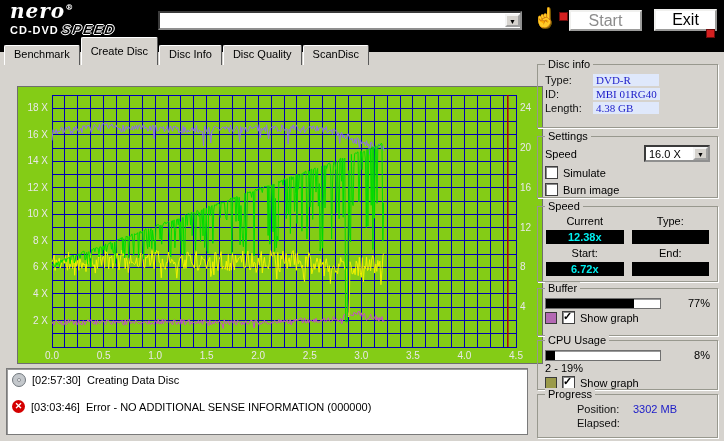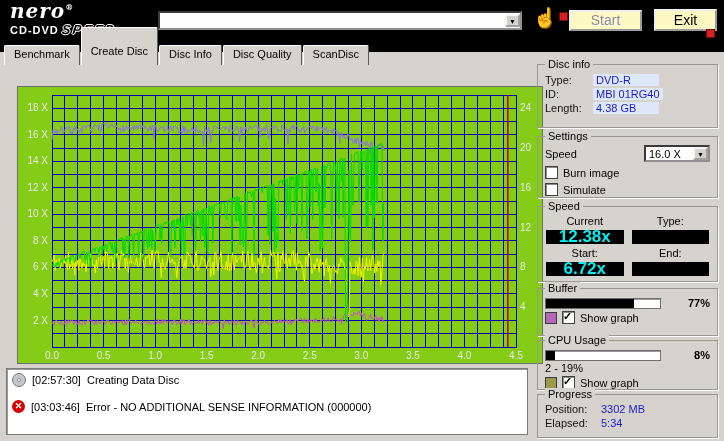--- a/index.html
+++ b/index.html
@@ -14,30 +14,30 @@
   .logo-sub{margin-top:2px;font-size:11px;font-weight:bold;letter-spacing:1px;white-space:nowrap;}
   .logo-speed{display:inline-block;font-style:italic;font-weight:bold;font-size:13px;letter-spacing:2px;margin-left:3px;
               color:#000;text-shadow:-1px 0 #fff,1px 0 #fff,0 -1px #fff,0 1px #fff;transform:skewX(-8deg);}
   .combo{position:absolute;left:158px;top:11px;width:364px;height:19px;background:#fff;
          border:2px inset #8f8f8f;display:flex;align-items:center;box-sizing:border-box;}
   .combo-text{padding-left:4px;white-space:pre;overflow:hidden;font-size:11px;}
   .combo-btn{margin-left:auto;width:15px;height:13px;background:#d6d3ce;border:2px outset #f4f4f4;
              font-size:7px;line-height:11px;text-align:center;box-sizing:border-box;}
   .hand{position:absolute;left:533px;top:6px;color:#e8bf2a;font-size:19px;text-shadow:1px 1px 0 #7a5a00;}
   .led{position:absolute;width:7px;height:7px;background:#d42020;border:1px solid #6e0c0c;z-index:5;}
-  .btn{position:absolute;background:#fef9c3;border:2px outset #f0f0ee;text-align:center;
-       font-size:14px;box-sizing:border-box;cursor:default;}
+  .btn{position:absolute;background:#ffffff;border:2px outset #f0f0ee;text-align:center;
+       font-size:16px;box-sizing:border-box;cursor:default;}
   .btn-start{left:569px;top:10px;width:73px;height:21px;line-height:17px;color:#8c8c8c;text-shadow:1px 1px 0 #fff;}
   .btn-exit{left:654px;top:9px;width:63px;height:22px;line-height:18px;color:#000;}
 
   
   .tabs{position:absolute;left:4px;top:45px;display:flex;align-items:flex-end;height:20px;}
   .tab{height:17px;padding:2px 9px 0;background:#d6d3ce;border-top:1px solid #fff;border-left:1px solid #fff;
        border-right:1px solid #5a5a5a;border-radius:2px 2px 0 0;margin-right:1px;white-space:nowrap;}
-  .tab.active{height:20px;padding-top:17px;position:relative;z-index:2;box-shadow:0 1px 0 #d6d3ce;}
+  .tab.active{height:20px;padding-top:7px;position:relative;z-index:2;box-shadow:0 1px 0 #d6d3ce;}
 
   
   .chart{position:absolute;left:17px;top:86px;width:524px;height:276px;background:#84cc16;border:1px solid #6e6e6e;}
   .chart svg{display:block;}
 
   
   .log{position:absolute;left:6px;top:368px;width:522px;height:67px;background:#fff;
        border:1px solid #7a7a7a;box-shadow:inset 1px 1px 0 #9a9a9a;padding:4px 5px;box-sizing:border-box;}
   .log-row{display:flex;align-items:center;gap:6px;margin-bottom:13px;white-space:pre;}
   .icon-disc{width:12px;height:12px;border-radius:50%;background:#c4c8cc;border:1px solid #70777d;position:relative;flex:0 0 auto;}
@@ -48,40 +48,40 @@
 
   
   .grp{position:absolute;left:537px;width:181px;border:1px solid #98988e;box-shadow:1px 1px 0 #ffffff;
        box-sizing:border-box;}
   .grp-title{position:absolute;top:-7px;left:7px;background:#d6d3ce;padding:0 3px;font-size:11px;}
   .g-discinfo{top:64px;height:64px;}
   .g-settings{top:136px;height:62px;}
   .g-speed{top:206px;height:76px;}
   .g-buffer{top:288px;height:48px;}
   .g-cpu{top:340px;height:50px;}
-  .g-progress{top:394px;height:44px;}
+  .g-progress{top:394px;height:44px;padding-left:32px;}
 
   .kv{display:grid;grid-template-columns:48px 1fr;row-gap:2px;padding:9px 7px 3px;align-items:center;}
   .kv .lab{color:#111;}
-  .val-blue{color:#1a1ac8;background:#dfe8fb;padding:0 3px;justify-self:start;min-width:60px;}
+  .val-blue{color:#1a1ac8;background:#dfe8fb;padding:0 3px;justify-self:start;min-width:60px;font-family:Liberation Serif, serif;}
   .val-plain{color:#1a1ac8;}
 
   .set-row{display:flex;align-items:center;padding:8px 7px 0;}
   .set-row .spacer{flex:1;}
   .mini-combo{width:66px;height:17px;background:#fff;border:2px inset #8f8f8f;display:flex;align-items:center;box-sizing:border-box;}
   .mini-combo .mc-text{padding-left:3px;}
   .cb-row{display:flex;align-items:center;gap:5px;padding:4px 7px 0;}
   .cb{width:11px;height:11px;background:#fff;border:1px solid #404040;
       box-shadow:inset 1px 1px 0 #8a8a8a;position:relative;flex:0 0 auto;}
   .cb.on::after{content:"\2713";position:absolute;left:0;top:-2px;font-size:11px;font-weight:bold;color:#000;}
 
   .spd-grid{display:grid;grid-template-columns:1fr 1fr;column-gap:8px;row-gap:3px;padding:8px 8px 0;text-align:center;}
-  .bbox{height:14px;background:#000;color:#00f0f0;font-weight:bold;font-size:17px;line-height:14px;text-align:center;}
-
-  .bar-row{display:flex;align-items:center;gap:24px;padding:8px 7px 0;font-weight:bold;}
+  .bbox{height:14px;background:#000;color:#00f0f0;font-weight:bold;font-size:11px;line-height:14px;text-align:center;}
+
+  .bar-row{display:flex;align-items:center;gap:24px;padding:8px 7px 0;}
   .pbar{width:132px;height:11px;background:#fff;border:1px solid #6f6f6f;box-shadow:inset 1px 1px 0 #9a9a9a;box-sizing:border-box;}
   .pbar>div{height:100%;background:#000;width:0;}
   .pct{width:28px;text-align:right;}
   .range-row{padding:1px 7px 0;}
   .show-row{display:flex;align-items:center;gap:5px;padding:2px 7px 0;}
   .swatch{width:10px;height:10px;border:1px solid #3a3a3a;flex:0 0 auto;}
 </style>
 </head>
 <body>
 
@@ -235,25 +235,25 @@
     <div class="set-row">
       <span>Speed</span>
       <span class="spacer"></span>
       <div class="mini-combo">
         <span class="mc-text">16.0 X</span>
         <span class="combo-btn" style="margin-left:auto;">▼</span>
       </div>
     </div>
     <div class="cb-row">
       <span class="cb"></span>
-      <span>Burn image</span>
+      <span>Simulate</span>
     </div>
     <div class="cb-row">
       <span class="cb"></span>
-      <span>Simulate</span>
+      <span>Burn image</span>
     </div>
   </div>
 
   <div class="grp g-speed">
     <span class="grp-title">Speed</span>
     <div class="spd-grid">
       <span>Current</span>
       <span>Type:</span>
       <div class="bbox">12.38x</div>
       <div class="bbox"></div>
@@ -294,17 +294,16 @@
       <span>Show graph</span>
     </div>
   </div>
 
   <div class="grp g-progress">
     <span class="grp-title">Progress</span>
     <div class="kv" style="grid-template-columns:56px 1fr;padding-top:8px;">
       <span class="lab">Position:</span>
       <span class="val-plain">3302 MB</span>
       <span class="lab">Elapsed:</span>
-      <span class="val-plain">5:34</span>
     </div>
   </div>
 
 </div>
 
 </body></html>

